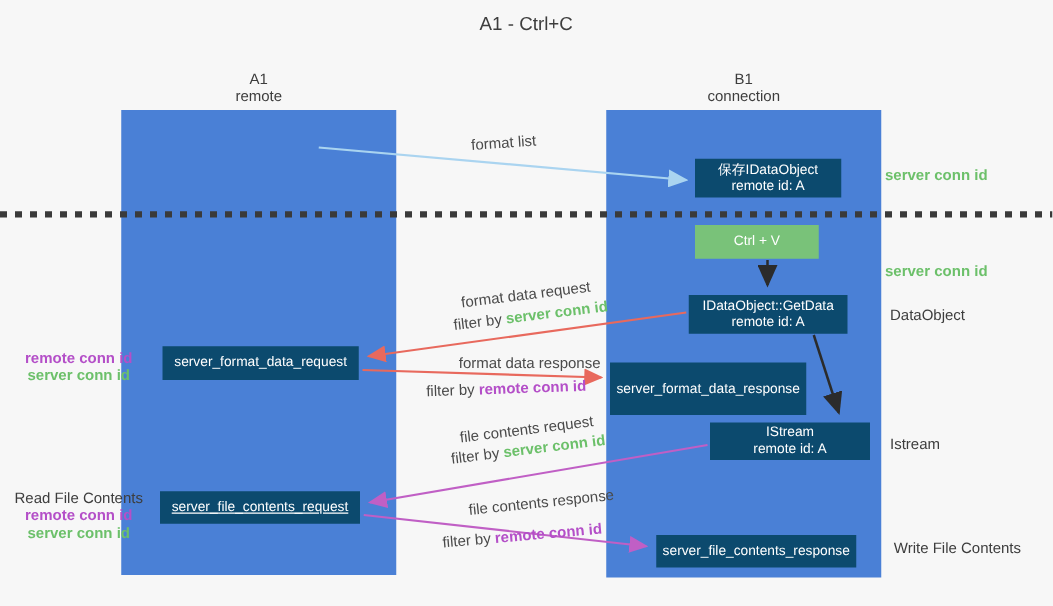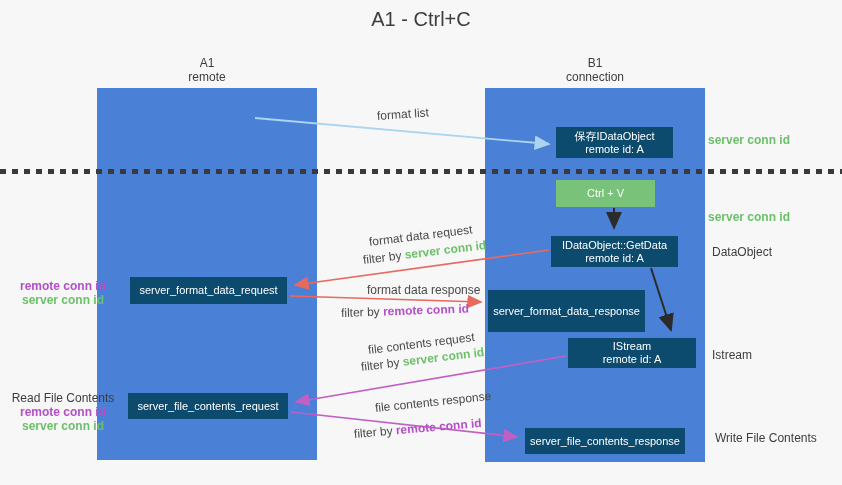--- a/index.html
+++ b/index.html
@@ -1,20 +1,20 @@
 <!DOCTYPE html>
 <html><head>
 <meta charset="utf-8">
 <style>
   html,body{margin:0;padding:0;}
   body{font-family:"Liberation Sans",sans-serif;background:#f7f7f7;}
   .canvas{position:relative;width:842px;height:485px;background:#f7f7f7;overflow:hidden;}
 
   .title{position:absolute;left:0;top:9px;width:842px;text-align:center;
-         font-size:20px;line-height:21px;color:#3d3d3d;}
+         font-size:15px;line-height:21px;color:#3d3d3d;}
 
   .col-header{position:absolute;text-align:center;font-size:12px;line-height:14px;color:#3d3d3d;}
   .col-header.a1{left:97px;top:56px;width:220px;}
   .col-header.b1{left:485px;top:56px;width:220px;}
 
   .column{position:absolute;background:#4a80d6;}
   .column.a1{left:97px;top:88px;width:220px;height:372px;}
   .column.b1{left:485px;top:88px;width:220px;height:374px;}
 
   .divider{position:absolute;left:0;top:169px;width:842px;height:5px;
@@ -25,21 +25,21 @@
   .node.green{background:#79c279;}
   .node.orange{background:#0c4a6e;}
 
   .n-ctrlc{left:136px;top:104px;width:118px;height:29px;}
   .n-save{left:556px;top:127px;width:117px;height:31px;}
   .n-ctrlv{left:556px;top:180px;width:99px;height:27px;}
   .n-getdata{left:551px;top:236px;width:127px;height:31px;}
   .n-freq{left:130px;top:277px;width:157px;height:27px;}
   .n-fresp{left:488px;top:290px;width:157px;height:42px;}
   .n-istream{left:568px;top:338px;width:128px;height:30px;}
-  .n-filereq{left:128px;top:393px;width:160px;height:26px;}
+  .n-filereq{left:128px;top:393px;width:160px;height:26px;text-decoration:underline;}
   .n-fileresp{left:525px;top:428px;width:160px;height:26px;}
 
   .mid-label{position:absolute;font-size:12px;color:#4a4a4a;white-space:nowrap;transform-origin:left center;}
   .green-txt{color:#6cc06a;font-weight:bold;}
   .purple-txt{color:#b44fc8;font-weight:bold;}
 
   .side-left{position:absolute;left:0;width:126px;text-align:center;font-size:12px;line-height:14px;white-space:nowrap;}
   .side-right{position:absolute;font-size:12px;white-space:nowrap;}
   .dark-txt{color:#3d3d3d;font-weight:normal;text-align:center;}
 

